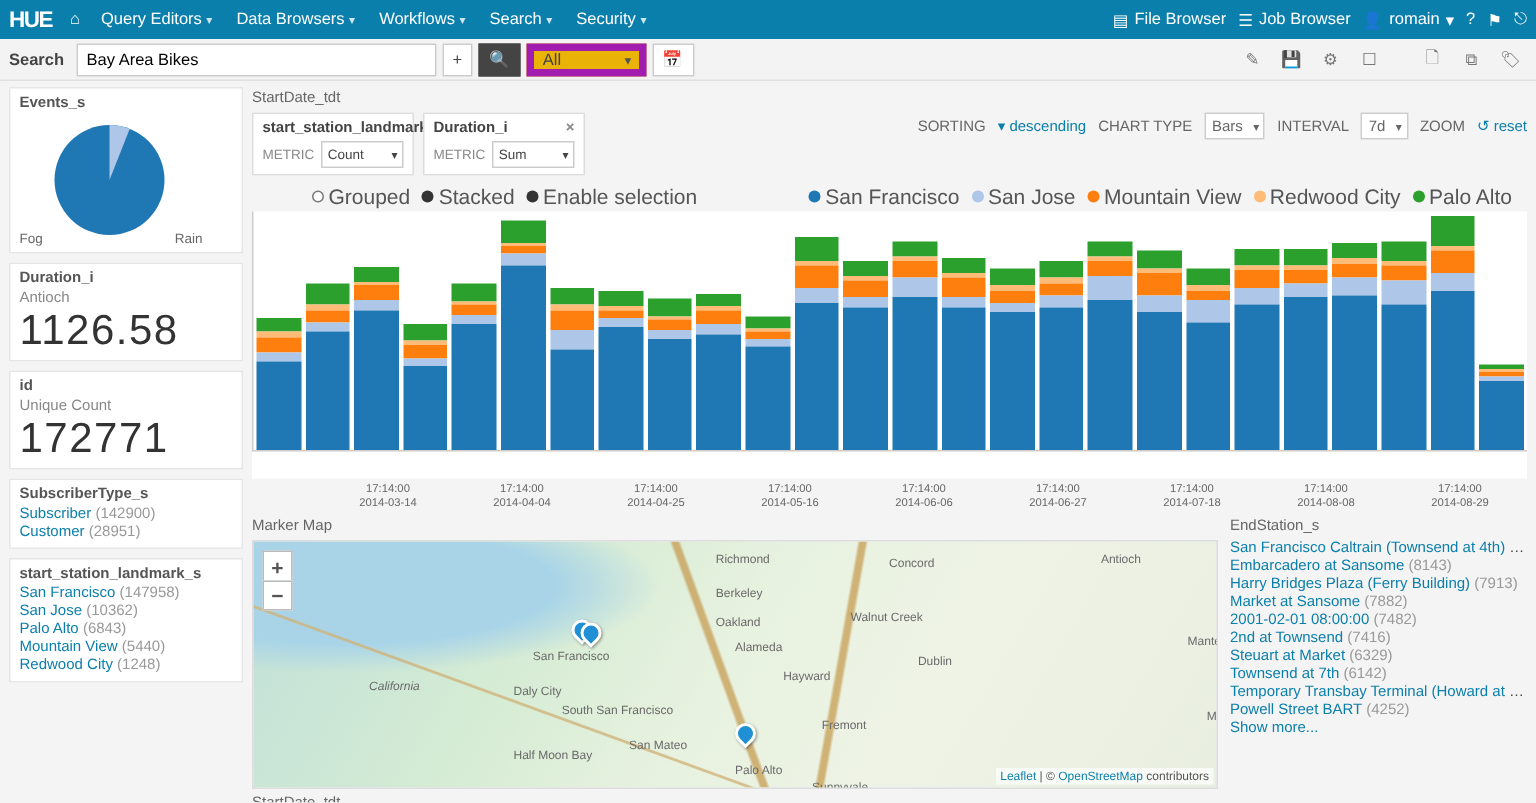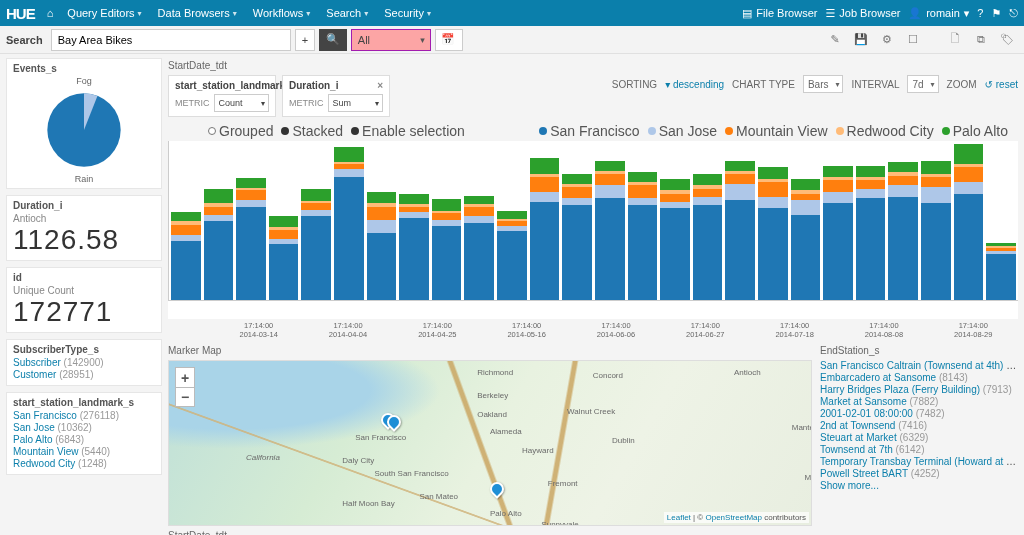--- a/index.html
+++ b/index.html
@@ -10,35 +10,35 @@
 .topbar .nav .item{padding:0 8px;display:flex;align-items:center;gap:3px;cursor:pointer}
 .topbar .nav .item .caret{font-size:8px;opacity:.8}
 .topbar .spacer{flex:1}
 .topbar .right{display:flex;align-items:center;gap:8px}
 .topbar .right .item{display:flex;align-items:center;gap:4px;cursor:pointer}
 .searchbar{background:#f3f3f3;height:28px;display:flex;align-items:center;padding:2px 6px;border-bottom:1px solid #e0e0e0;gap:4px}
 .searchbar .label{color:#444;font-weight:bold;font-size:11px;margin-right:4px}
 .searchbar input.q{height:22px;border:1px solid #ccc;padding:0 6px;font-size:11px;width:240px;background:#fff}
 .btn{height:22px;border:1px solid #ccc;background:#fff;padding:0 6px;display:inline-flex;align-items:center;cursor:pointer;font-size:11px}
 .btn.dark{background:#444;color:#fff;border-color:#444}
-.select{height:22px;border:1px solid #a21caf;background:#fca5a5;padding:0 18px 0 6px;display:inline-flex;align-items:center;position:relative;font-size:11px;cursor:pointer}
+.select{height:22px;border:5px solid #a21caf;background:#eab308;padding:0 18px 0 6px;display:inline-flex;align-items:center;position:relative;font-size:11px;cursor:pointer}
 .select:after{content:"▾";position:absolute;right:5px;font-size:9px;color:#555}
 .searchbar .rspace{flex:1}
 .iconbtn{width:22px;height:22px;border:1px solid #ddd;background:#fff;display:inline-flex;align-items:center;justify-content:center;color:#777;cursor:pointer;font-size:11px}
 .iconbtn.bare{border:none;background:transparent}
 .main{display:flex;height:calc(535px - 26px - 28px)}
 .leftcol{width:168px;padding:4px 6px;display:flex;flex-direction:column;gap:6px;overflow:hidden}
 .card{background:#fff;border:1px solid #e6e6e6;padding:4px 6px}
 .card .title{font-weight:bold;font-size:10px;color:#555;margin-bottom:2px}
 .card .sub{color:#888;font-size:10px}
 .bignum{font-size:28px;font-weight:300;color:#333;letter-spacing:1px}
 .linklist .row{font-size:10px;margin:1px 0}
 .linklist .row a{color:#0b7fab;text-decoration:none}
 .linklist .row .cnt{color:#999}
-.piewrap{display:flex;flex-direction:column;align-items:center}
+.piewrap{display:flex;flex-direction:row;align-items:flex-end}
 .piewrap svg{width:88px;height:88px}
 .piewrap .lbl{font-size:9px;color:#666}
 .centercol{flex:1;padding:4px 6px 0 0;overflow:hidden}
 .section-title{font-size:10px;color:#666;margin:2px 0 4px 0}
 .chips{display:flex;gap:6px;margin-bottom:4px}
 .chip{background:#fff;border:1px solid #ddd;padding:4px 6px;width:108px}
 .chip .head{display:flex;justify-content:space-between;font-weight:bold;font-size:10px;margin-bottom:3px}
 .chip .head .x{color:#888;cursor:pointer}
 .chip .metric{display:flex;align-items:center;gap:4px}
 .chip .metric .lbl{font-size:9px;color:#888}
@@ -148,21 +148,21 @@
     <div class="card linklist">
       <div class="title">SubscriberType_s</div>
       <div id="subtype-rows">
           <div class="row"><a href="#">Subscriber</a> <span class="cnt">(142900)</span></div>
           <div class="row"><a href="#">Customer</a> <span class="cnt">(28951)</span></div>
         </div>
     </div>
     <div class="card linklist">
       <div class="title">start_station_landmark_s</div>
       <div id="landmark-rows">
-          <div class="row"><a href="#">San Francisco</a> <span class="cnt">(276118)</span></div>
+          <div class="row"><a href="#">San Francisco</a> <span class="cnt">(147958)</span></div>
           <div class="row"><a href="#">San Jose</a> <span class="cnt">(10362)</span></div>
           <div class="row"><a href="#">Palo Alto</a> <span class="cnt">(6843)</span></div>
           <div class="row"><a href="#">Mountain View</a> <span class="cnt">(5440)</span></div>
           <div class="row"><a href="#">Redwood City</a> <span class="cnt">(1248)</span></div>
         </div>
     </div>
   </div>
 
   <div class="centercol">
     <div class="section-title">StartDate_tdt</div>

